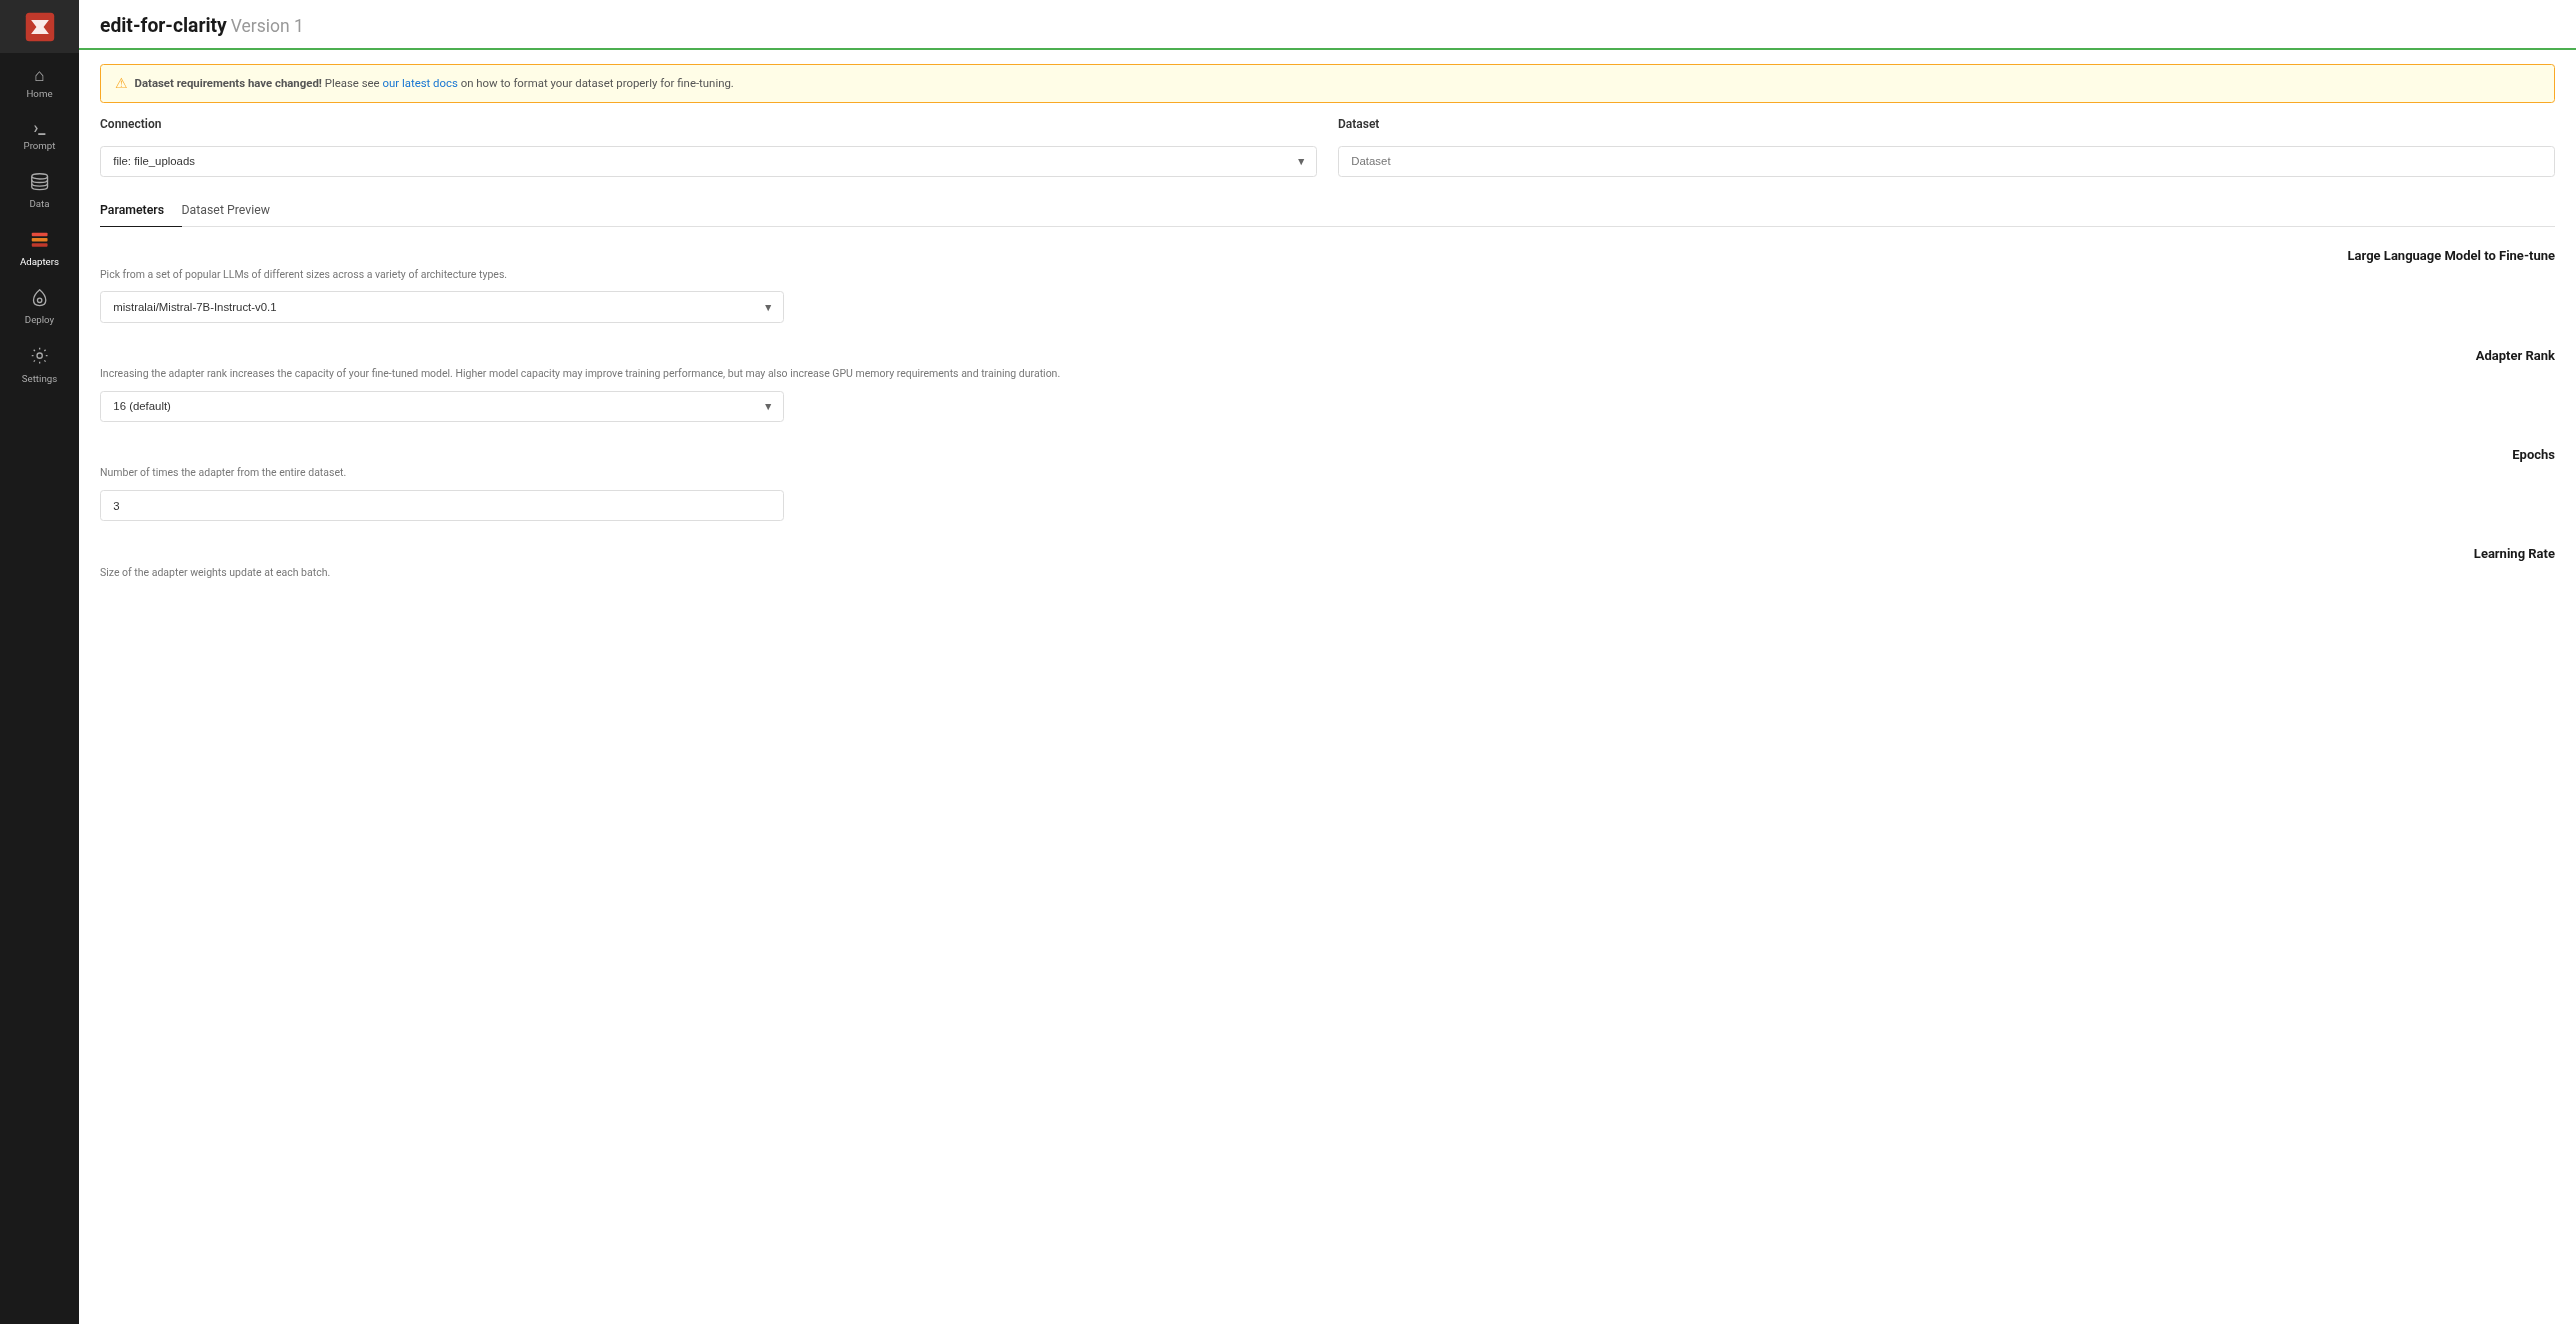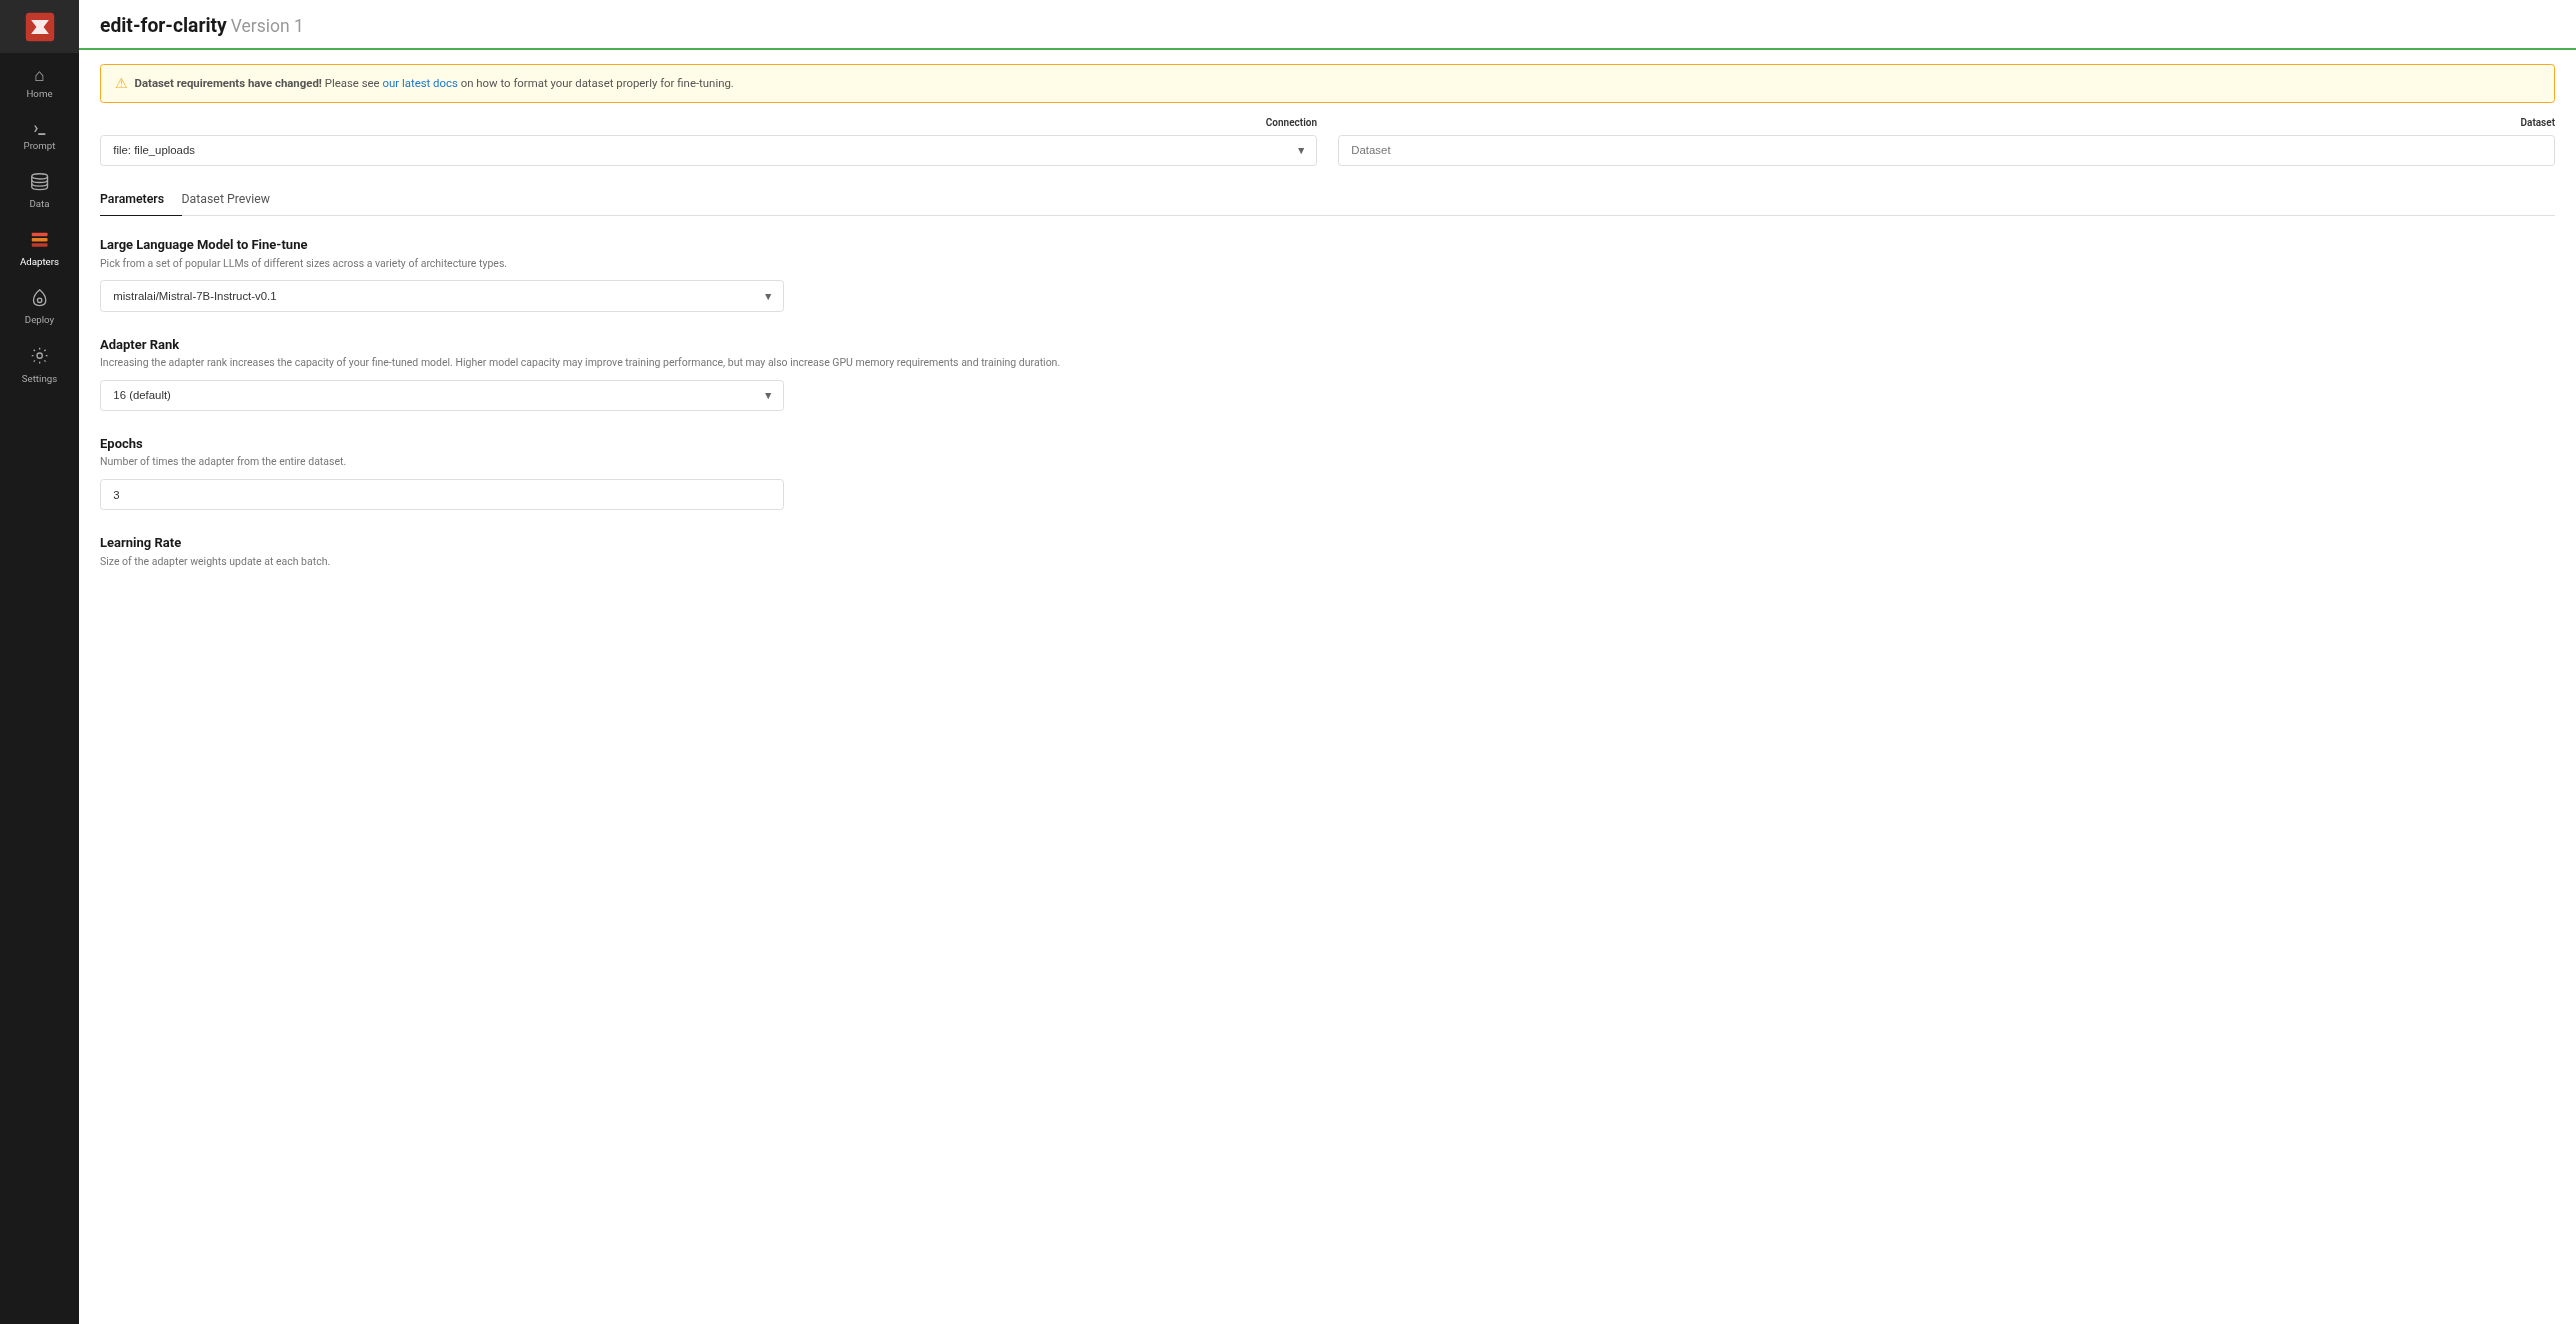--- a/index.html
+++ b/index.html
@@ -106,25 +106,24 @@
     }
 
     
     .connection-row {
       display: grid;
       grid-template-columns: 1fr 1fr;
       gap: 21px;
       margin-bottom: 17.5px;
     }
     .field-label {
-      font-size: 10px;
+      font-size: 12px;
       font-weight: 600;
       color: #333;
-      margin-bottom: 7px;
-      text-align: right;
+      margin-bottom: 15px;
     }
     .select-wrap {
       position: relative;
     }
     .select-field {
       width: 100%;
       padding: 8.8px 32px 8.8px 12.3px;
       border: 0.9px solid #ddd;
       border-radius: 3.5px;
       font-size: 11.4px;
@@ -175,20 +174,21 @@
 
     
     .param-section {
       margin-bottom: 24.6px;
     }
     .param-title {
       font-size: 13px;
       font-weight: 700;
       color: #1a1a1a;
       margin-bottom: 3.5px;
+      text-align: right;
     }
     .param-desc {
       font-size: 10.5px;
       color: #777;
       margin-bottom: 8.8px;
       line-height: 1.5;
     }
     .text-input {
       width: 100%;
       max-width: 684px;

